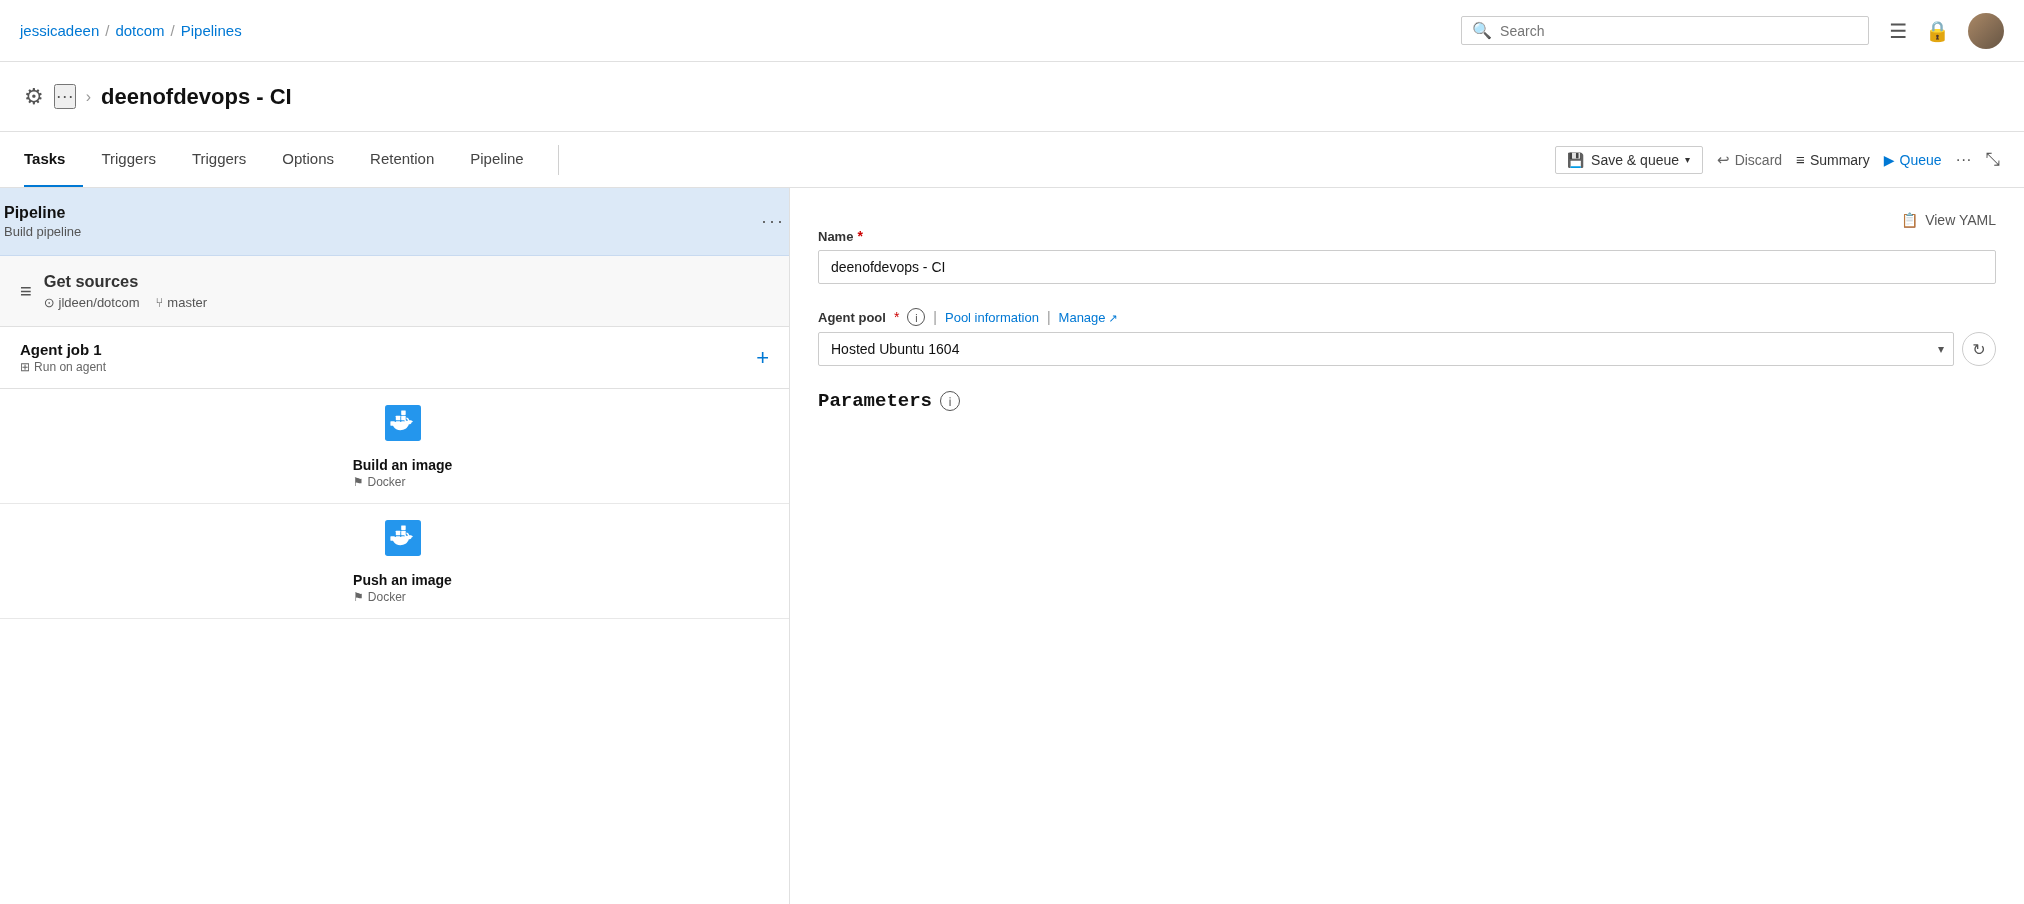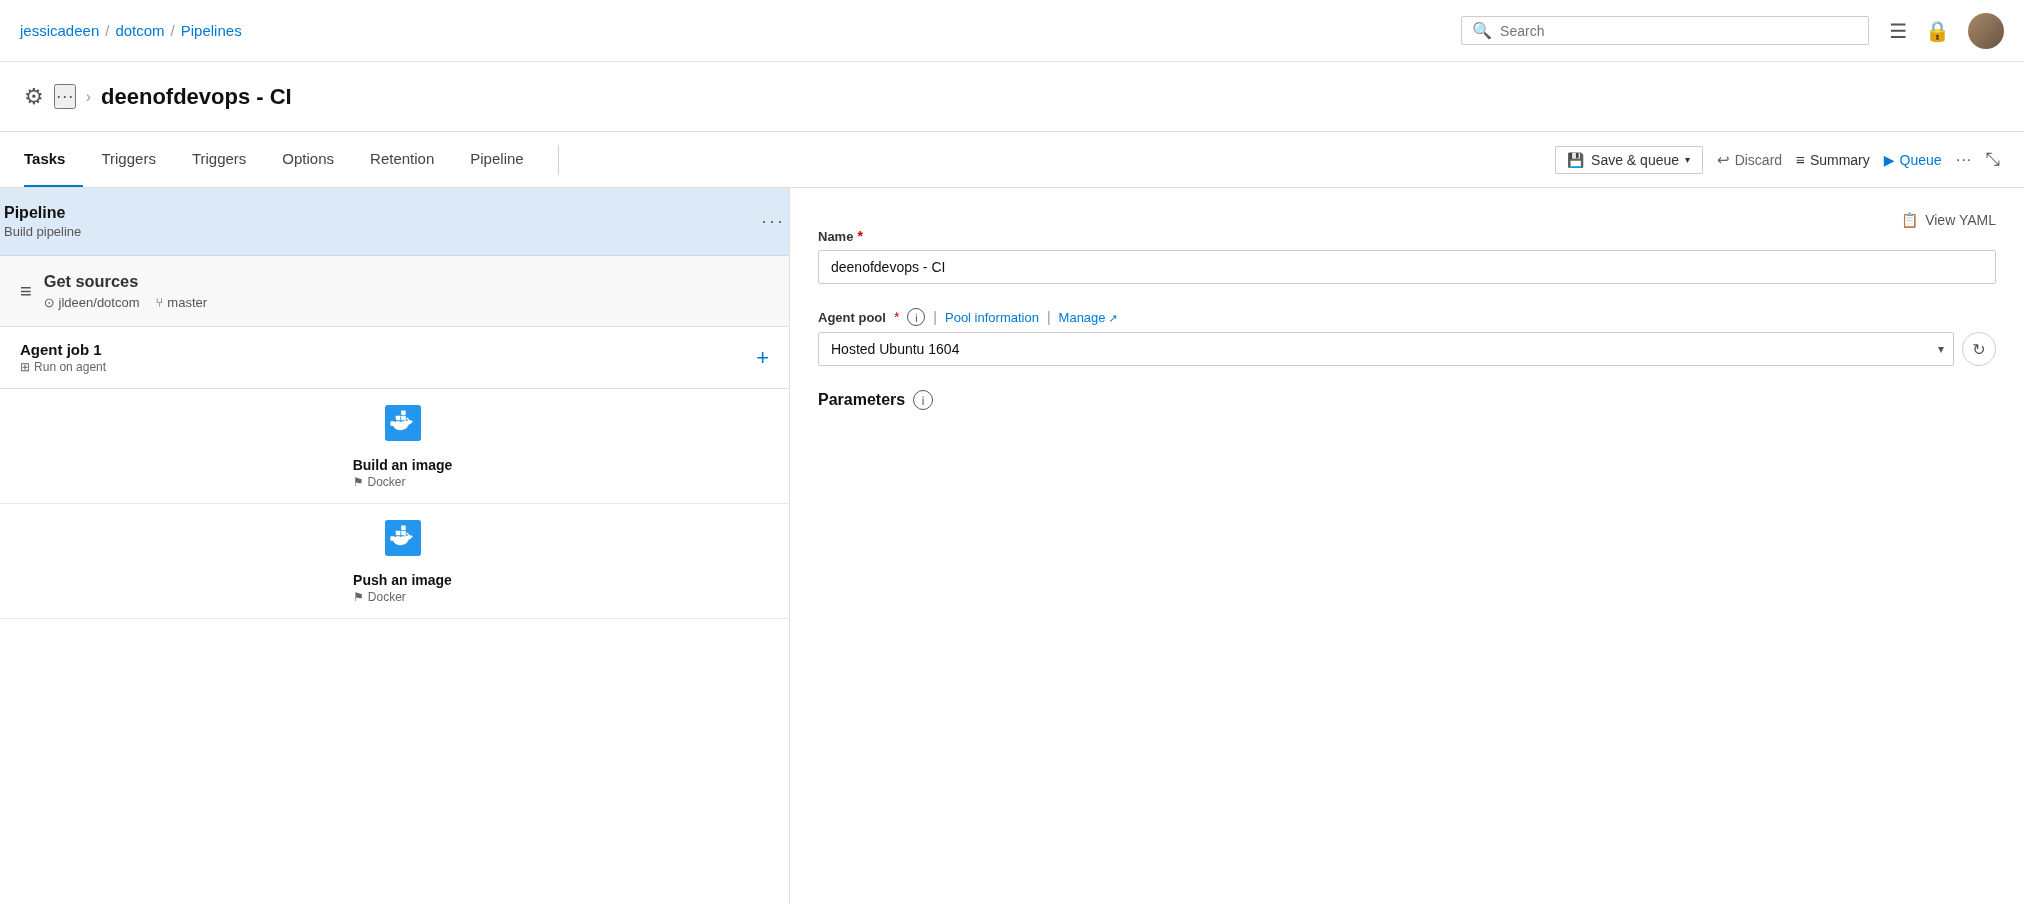--- a/index.html
+++ b/index.html
@@ -447,23 +447,24 @@
     }
 
     
     .params-label-row {
       display: flex;
       align-items: center;
       gap: 8px;
       margin-bottom: 10px;
     }
     .params-title {
-      font-size: 16px;
+      font-size: 19px;
       font-weight: 700;
       color: #111;
+      font-family: Liberation Mono, monospace;
     }
     .params-info-icon {
       width: 20px;
       height: 20px;
       border: 1.5px solid #555;
       border-radius: 50%;
       display: flex;
       align-items: center;
       justify-content: center;
       font-size: 12px;

